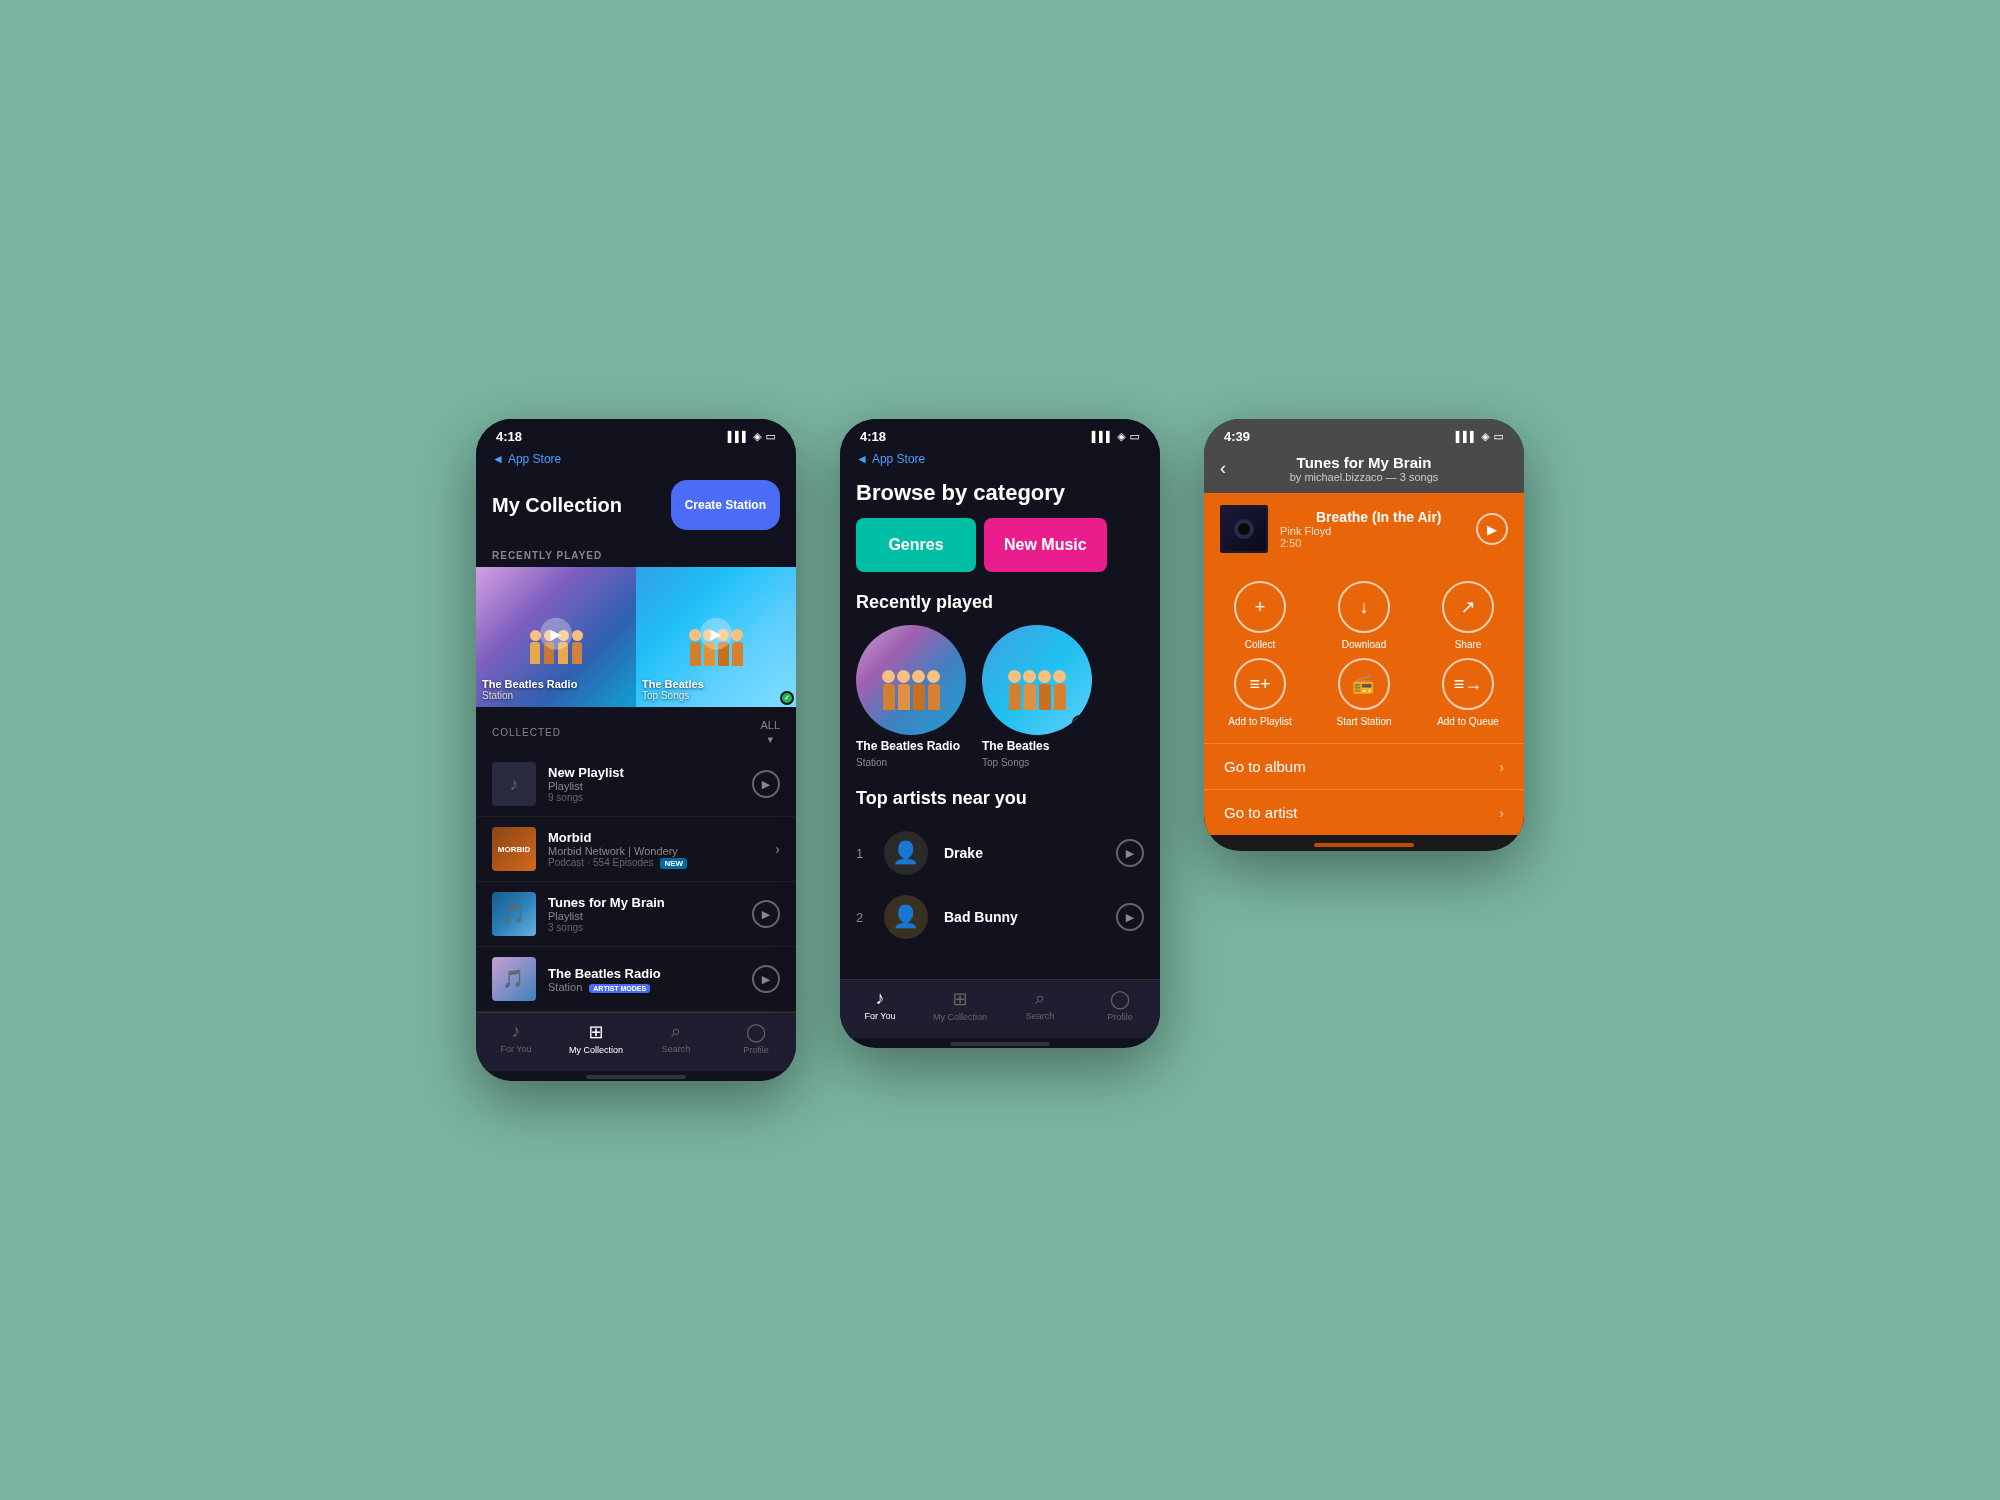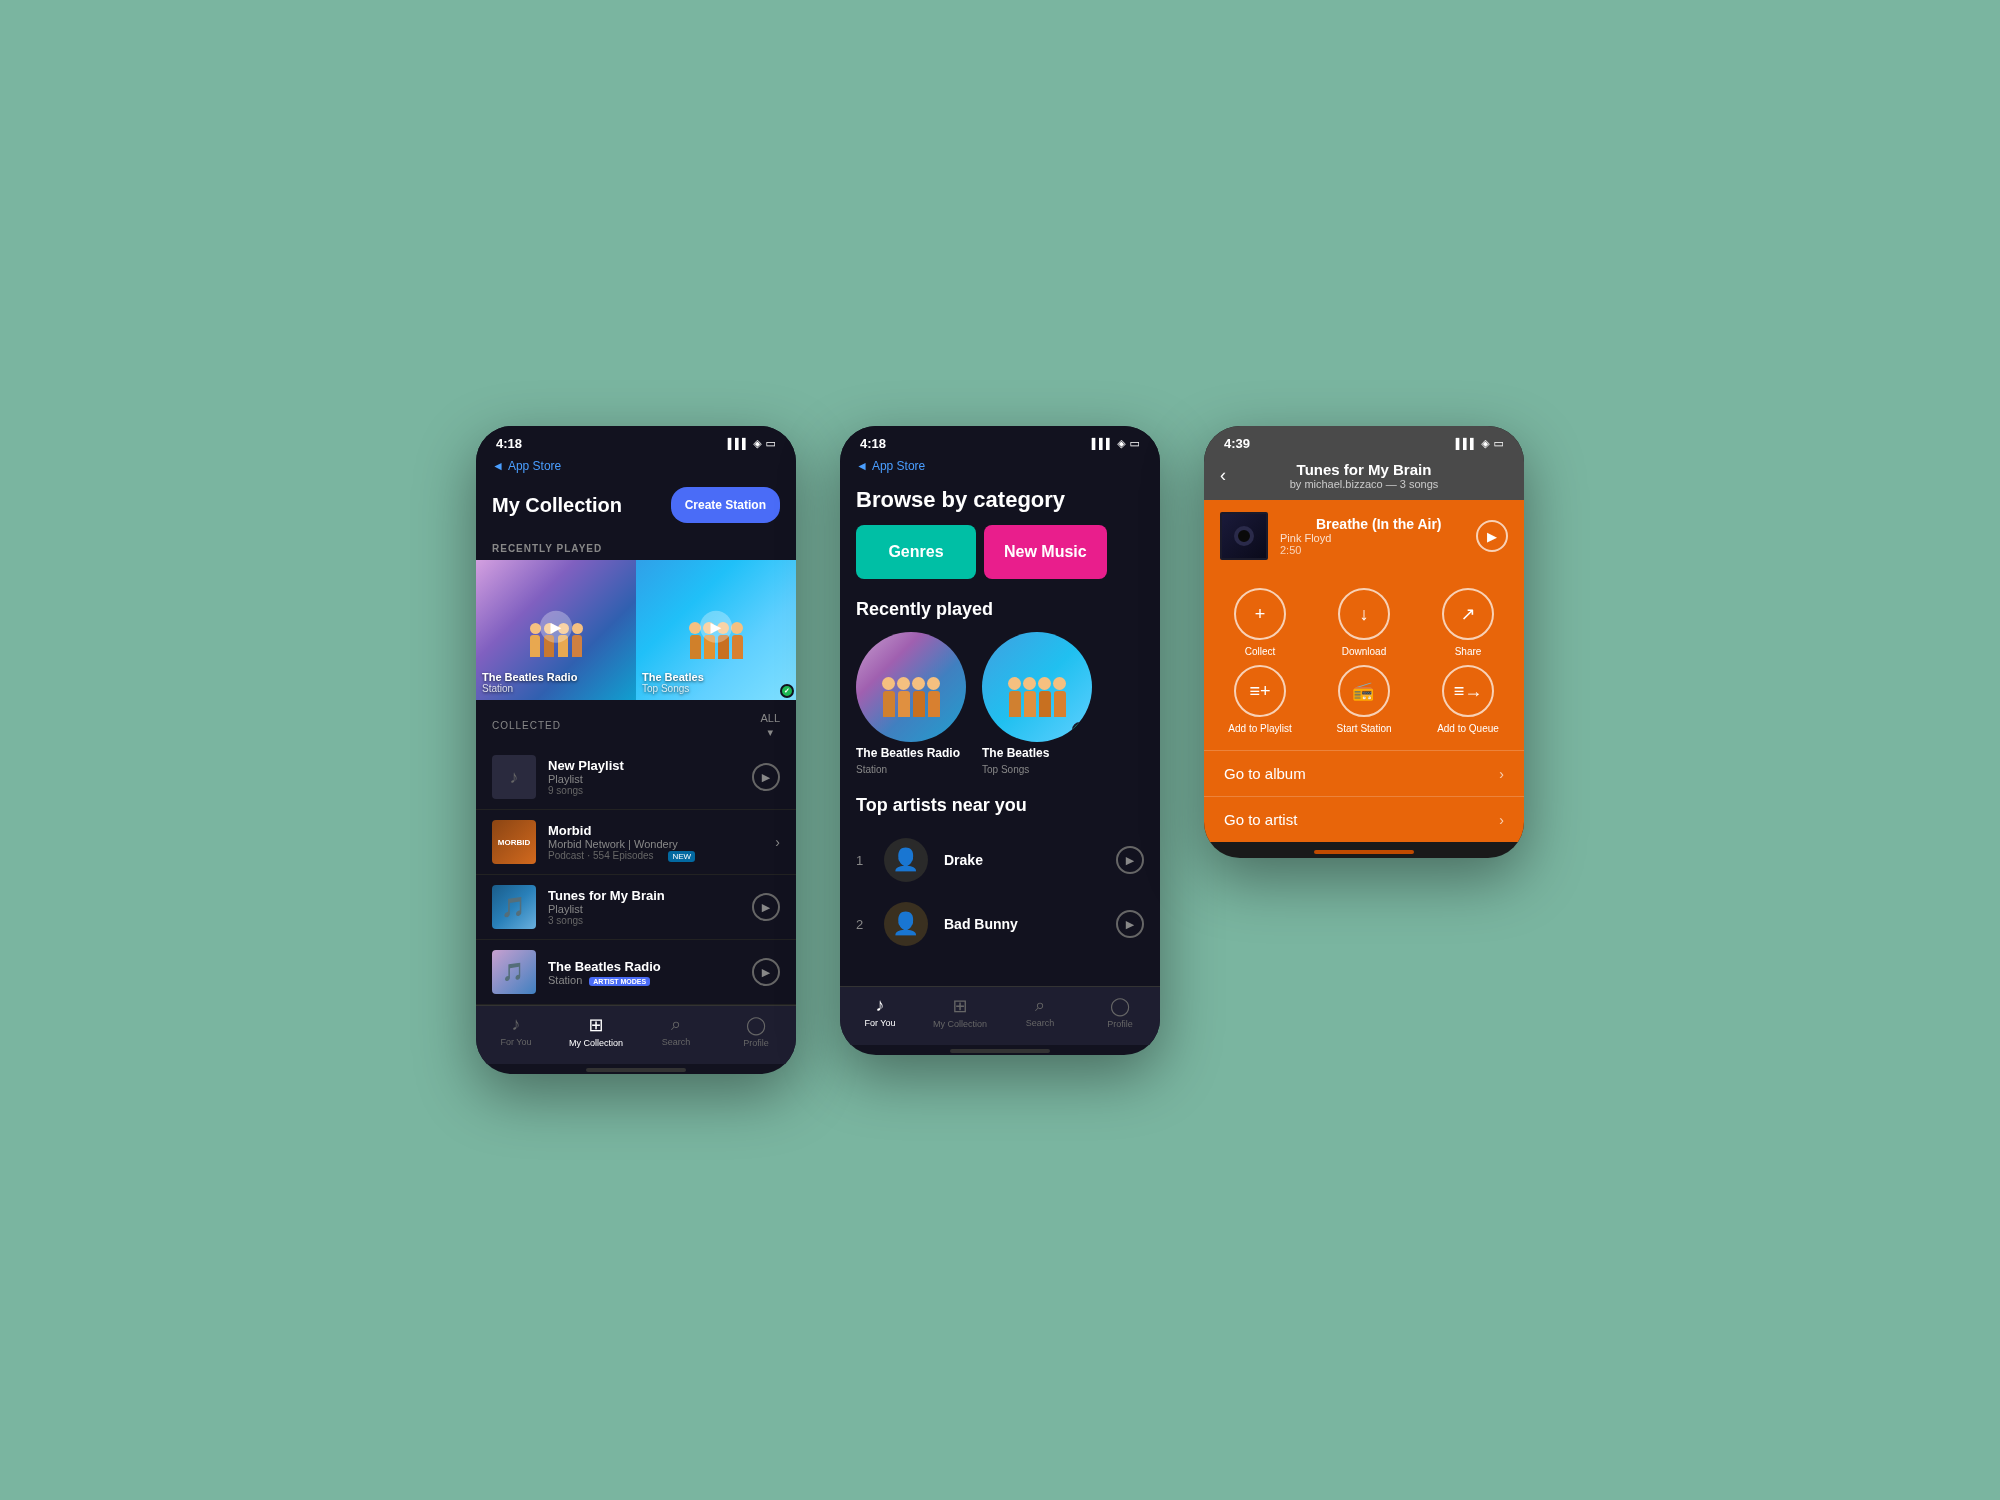--- a/index.html
+++ b/index.html
@@ -69,21 +69,21 @@
     .collection-title {
       font-size: 20px;
       font-weight: 700;
       color: white;
     }
     .create-station-btn {
       background: #4a6cf7;
       color: white;
       border: none;
       border-radius: 16px;
-      padding: 11px 14px;
+      padding: 18px 14px;
       font-size: 12px;
       font-weight: 600;
       cursor: pointer;
     }
     .section-label {
       color: #888;
       font-size: 10px;
       font-weight: 700;
       letter-spacing: 1px;
       padding: 8px 16px 6px;
@@ -204,24 +204,24 @@
       font-size: 10px;
     }
     .item-action {
       color: #888;
       font-size: 14px;
     }
     .new-badge {
       background: #0369a1;
       color: white;
       font-size: 8px;
-      font-weight: 400;
+      font-weight: 700;
       padding: 1px 4px;
       border-radius: 3px;
-      margin-left: 12px;
+      margin-left: 4px;
       vertical-align: middle;
     }
     .artist-modes-badge {
       background: #4a6cf7;
       color: white;
       font-size: 7px;
       font-weight: 700;
       padding: 1px 4px;
       border-radius: 3px;
       margin-left: 4px;

